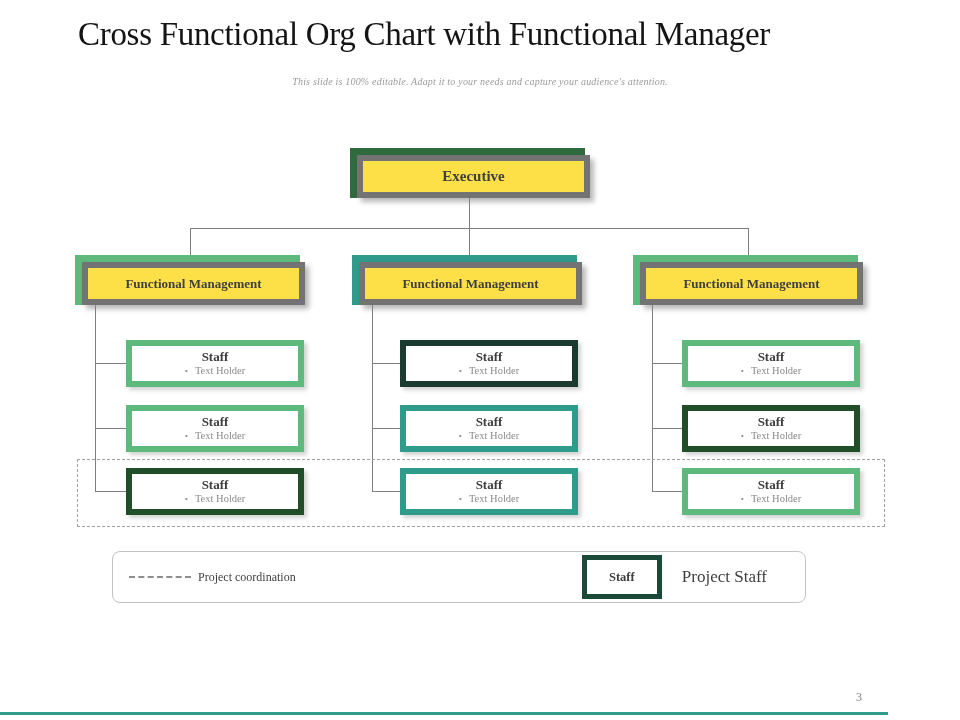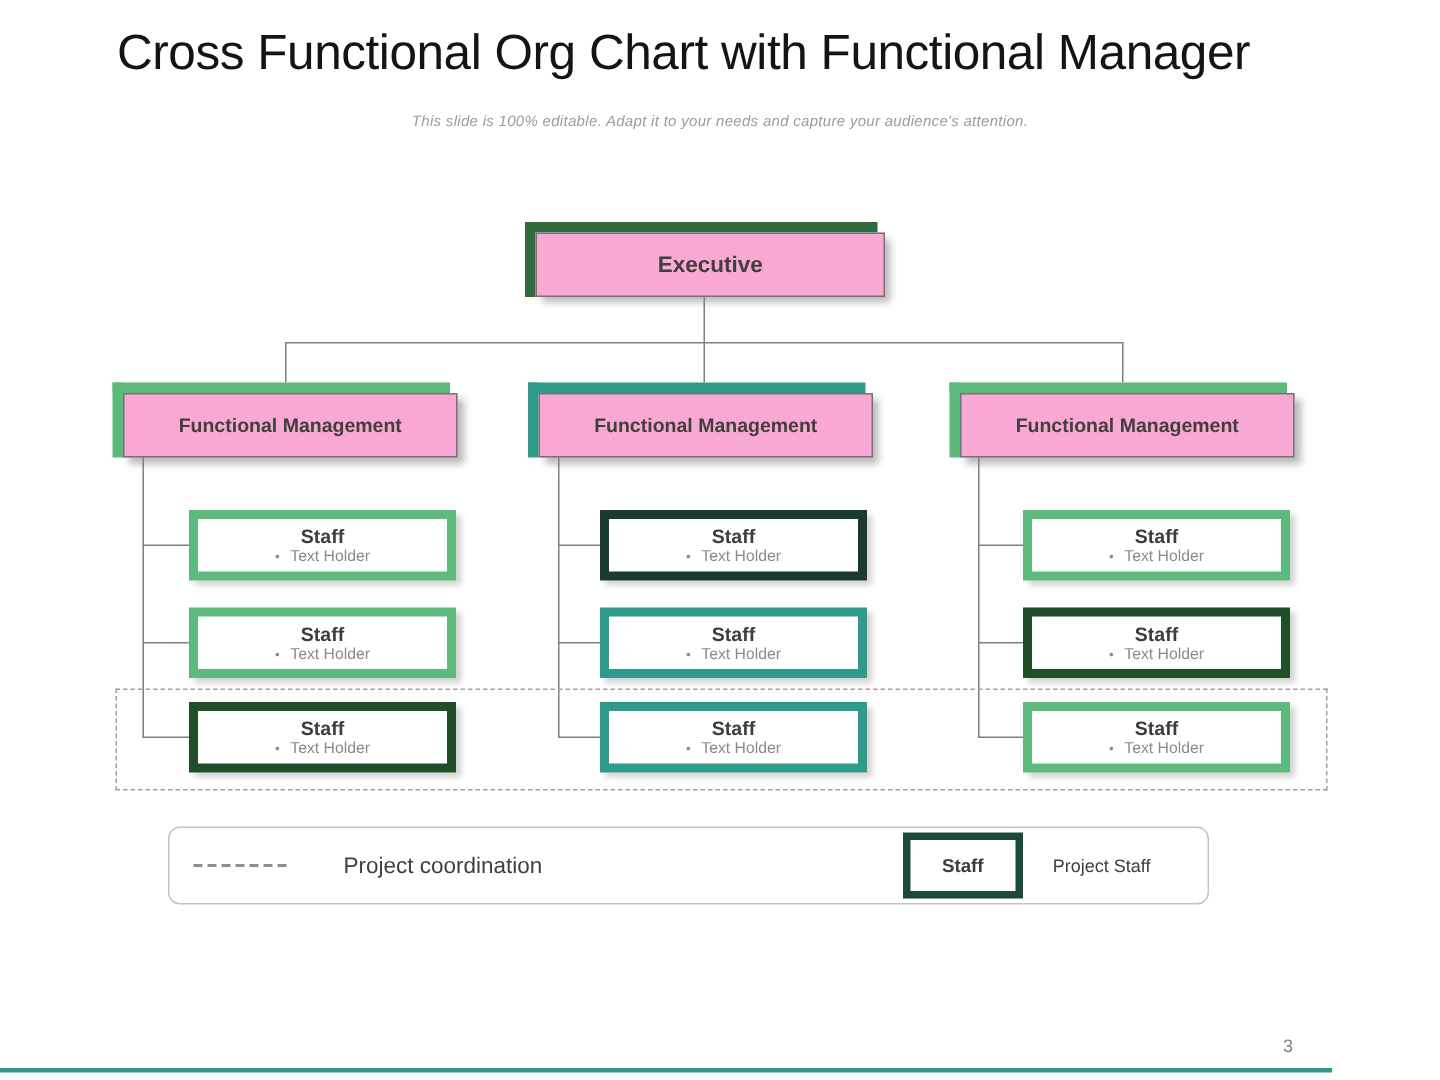--- a/index.html
+++ b/index.html
@@ -1,36 +1,36 @@
 <!DOCTYPE html>
 <html><head>
 <meta charset="utf-8">
 <style>
   html,body{margin:0;padding:0;background:#ffffff;}
   .slide{
     position:relative;width:888px;height:720px;background:#ffffff;overflow:hidden;
-    font-family:Liberation Sans, sans-serif;
+    font-family:Liberation Serif, serif;
   }
   .title{
     position:absolute;left:78px;top:16px;width:830px;margin:0;
     font-size:33px;font-weight:400;color:#141414;letter-spacing:-0.3px;white-space:nowrap;
   }
   .subtitle{
     position:absolute;left:0;top:76px;width:960px;margin:0;text-align:center;
     font-size:10px;font-style:italic;color:#9b9b9b;letter-spacing:0.2px;
   }
   
   .hbox{position:absolute;}
   .hbox .accent{
     position:absolute;left:0;top:0;width:calc(100% - 12px);height:calc(100% - 7px);
     border-top:7px solid #2F6B3C;border-left:7px solid #2F6B3C;
   }
   .hbox .card{
-    position:absolute;left:7px;top:7px;right:0;bottom:0;background:#f9a8d4;
-    border:1px solid #737373;box-shadow:4px 4px 5px rgba(0,0,0,0.28);
+    position:absolute;left:7px;top:7px;right:0;bottom:0;background:#fde047;
+    border:6px solid #737373;box-shadow:4px 4px 5px rgba(0,0,0,0.28);
     display:flex;align-items:center;justify-content:center;
   }
   .hbox .card span{font-weight:bold;color:#3f3f3f;}
   .exec-label{font-size:15px;}
   .fm-label{font-size:13px;}
   
   .staff{
     position:absolute;width:178px;height:47px;background:#ffffff;box-sizing:border-box;
     border:6px solid #5EB97C;box-shadow:3px 3px 4px rgba(0,0,0,0.18), inset 0 0 0 1px #ffffff;
     display:flex;flex-direction:column;align-items:center;justify-content:center;
@@ -44,28 +44,28 @@
     position:absolute;left:77px;top:459px;width:808px;height:68px;
     border:1px dashed #a0a0a0;box-sizing:border-box;
   }
   
   .legend{
     position:absolute;left:112px;top:551px;width:694px;height:52px;box-sizing:border-box;
     border:1px solid #c3c3c3;border-radius:8px;background:#ffffff;
     display:flex;align-items:center;
   }
   .legend .dash-sample{width:62px;height:0;border-top:2px dashed #8f8f8f;margin-left:16px;}
-  .legend .coord-label{margin-left:38px;font-size:15px;color:#3f3f3f;}
+  .legend .coord-label{margin-left:7px;font-size:12px;color:#3f3f3f;}
   .legend .spacer{flex:1;}
   .legend .mini-staff{
     width:70px;height:34px;border:5px solid #1C4A38;background:#ffffff;
     display:flex;align-items:center;justify-content:center;
   }
   .legend .mini-staff span{font-size:12.5px;font-weight:bold;color:#3d3d3d;}
-  .legend .pstaff-label{margin-left:20px;margin-right:38px;font-size:12px;color:#3f3f3f;}
+  .legend .pstaff-label{margin-left:20px;margin-right:38px;font-size:17px;color:#3f3f3f;}
   .page-num{position:absolute;right:26px;top:690px;font-size:12px;color:#808080;}
   .footer-bar{position:absolute;left:0;top:712px;width:960px;height:3px;background:#2E9B8B;}
 </style>
 </head>
 <body>
 
 <div class="slide">
 
   <h1 class="title">Cross Functional Org Chart with Functional Manager</h1>
   <p class="subtitle">This slide is 100% editable. Adapt it to your needs and capture your audience's attention.</p>

